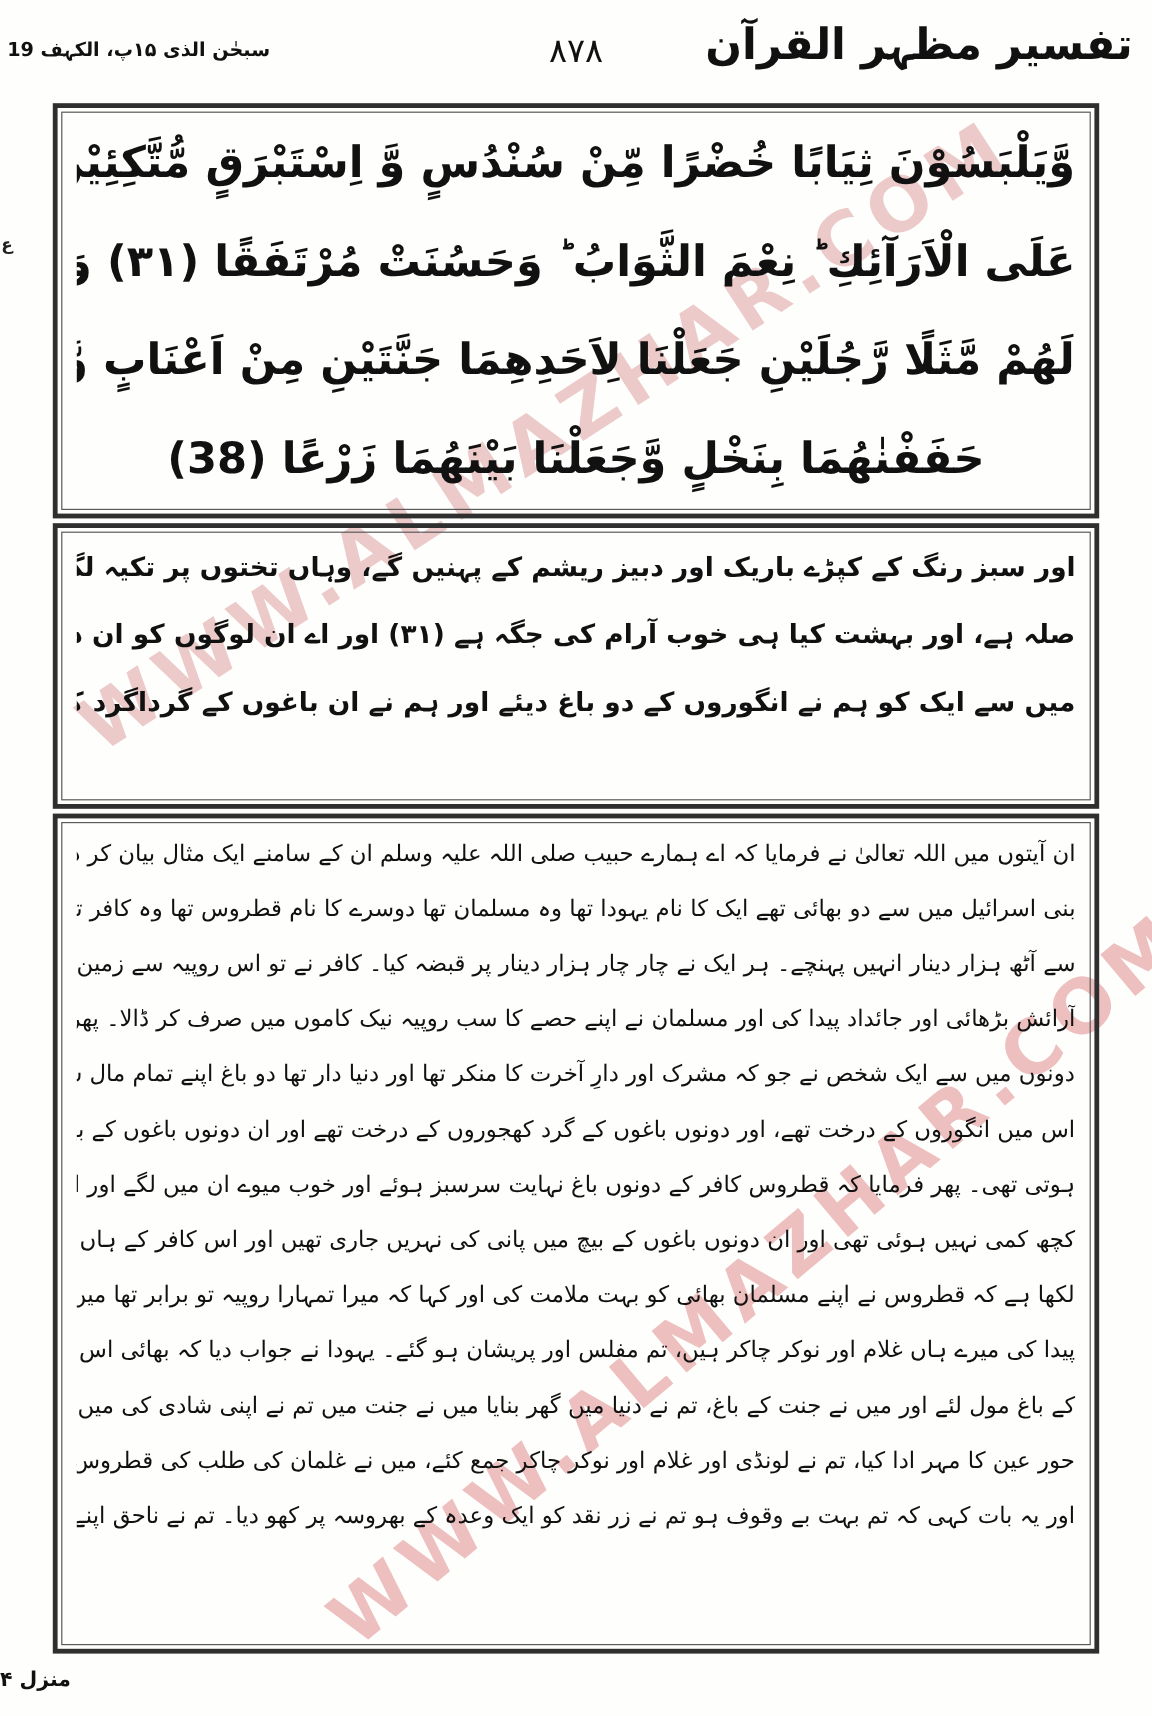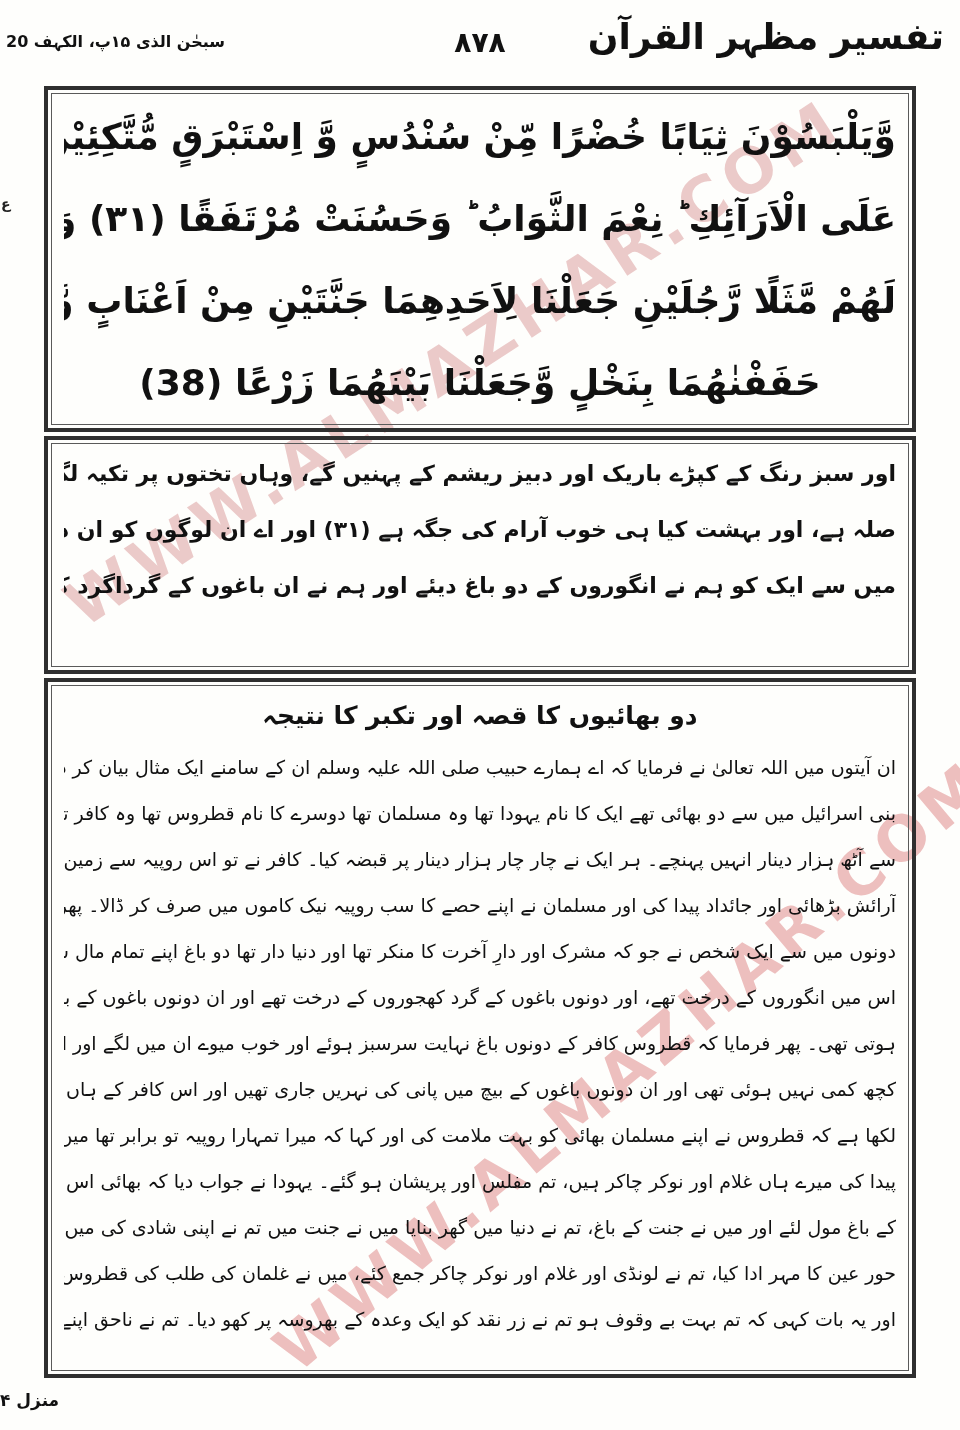--- a/index.html
+++ b/index.html
@@ -19,21 +19,21 @@
     font-size:62px;
     letter-spacing:7px;
     white-space:nowrap;
     pointer-events:none;
     font-family:"DejaVu Sans", sans-serif;
   }
   .wm1 { left:52px; top:580px; transform:rotate(-33deg); transform-origin:0 0; color:rgba(204,118,118,0.38); }
   .wm2 { left:260px; top:1330px; transform:rotate(-40deg); transform-origin:0 0; color:rgba(214,105,105,0.42); }
   
   .hdr-left  { position:absolute; top:32px; left:6px;  font-size:16px; font-weight:bold; z-index:1; direction:rtl; }
-  .hdr-num   { position:absolute; top:26px; left:0; width:100%; text-align:center; font-size:28px; font-weight:bold; z-index:1; }
+  .hdr-num   { position:absolute; top:26px; left:0; width:100%; text-align:center; font-size:28px; font-weight:normal; z-index:1; }
   .hdr-right { position:absolute; top:16px; right:16px; font-size:36px; font-weight:bold; z-index:1; direction:rtl; }
   
   .margin-mark { position:absolute; left:1px; top:196px; font-size:14px; font-weight:bold; z-index:1; color:#222; }
   
   .box {
     position:absolute; left:44px; width:872px;
     border:4px solid #2f2f2f;
     padding:3px;
     z-index:1;
     background:transparent;
@@ -70,21 +70,21 @@
     position:absolute; top:1390px; left:0; width:100%;
     text-align:left; font-size:17px; font-weight:bold; z-index:1; direction:rtl;
   }
 </style>
 </head>
 <body>
 
 <div class="wm wm1">WWW.ALMAZHAR.COM</div>
 <div class="wm wm2">WWW.ALMAZHAR.COM</div>
 
-<div class="hdr-left">سبحٰن الذی ۱۵پ، الکہف 20</div>
+<div class="hdr-left">سبحٰن الذی ۱۵پ، الکہف 19</div>
 <div class="hdr-num">۸۷۸</div>
 <div class="hdr-right">تفسیر مظہر القرآن</div>
 
 <div class="margin-mark">ع</div>
 
 <div class="box quran-box">
   <div class="box-inner">
     <div class="qline">وَّيَلْبَسُوْنَ ثِيَابًا خُضْرًا مِّنْ سُنْدُسٍ وَّ اِسْتَبْرَقٍ مُّتَّكِئِيْنَ فِيْهَا</div>
     <div class="qline">عَلَى الْاَرَآئِكِ ؕ نِعْمَ الثَّوَابُ ؕ وَحَسُنَتْ مُرْتَفَقًا (۳۱) وَاضْرِبْ</div>
     <div class="qline">لَهُمْ مَّثَلًا رَّجُلَيْنِ جَعَلْنَا لِاَحَدِهِمَا جَنَّتَيْنِ مِنْ اَعْنَابٍ وَّ</div>
@@ -95,21 +95,20 @@
 <div class="box translation-box">
   <div class="box-inner">
     <div class="tline">اور سبز رنگ کے کپڑے باریک اور دبیز ریشم کے پہنیں گے، وہاں تختوں پر تکیہ لگائے بیٹھے ہوں گے، کیا ہی اچھا</div>
     <div class="tline">صلہ ہے، اور بہشت کیا ہی خوب آرام کی جگہ ہے (۳۱) اور اے ان لوگوں کو ان دو شخصوں کا حال بیان کر دو کہ ان</div>
     <div class="tline">میں سے ایک کو ہم نے انگوروں کے دو باغ دیئے اور ہم نے ان باغوں کے گرداگرد کھجوروں کے درخت پیدا</div>
   </div>
 </div>
 
 <div class="box commentary-box">
   <div class="box-inner">
-    <div class="sec-heading">دو بھائیوں کا قصہ اور تکبر کا نتیجہ</div>
     <div class="cline">ان آیتوں میں اللہ تعالیٰ نے فرمایا کہ اے ہمارے حبیب صلی اللہ علیہ وسلم ان کے سامنے ایک مثال بیان کر دو۔ وہ مثال یہ ہے کہ</div>
     <div class="cline">بنی اسرائیل میں سے دو بھائی تھے ایک کا نام یہودا تھا وہ مسلمان تھا دوسرے کا نام قطروس تھا وہ کافر تھا۔ باپ کے ترکہ میں</div>
     <div class="cline">سے آٹھ ہزار دینار انہیں پہنچے۔ ہر ایک نے چار چار ہزار دینار پر قبضہ کیا۔ کافر نے تو اس روپیہ سے زمین و تالاب اور گھر کی</div>
     <div class="cline">آرائش بڑھائی اور جائداد پیدا کی اور مسلمان نے اپنے حصے کا سب روپیہ نیک کاموں میں صرف کر ڈالا۔ پھر فرمایا کہ ان</div>
     <div class="cline">دونوں میں سے ایک شخص نے جو کہ مشرک اور دارِ آخرت کا منکر تھا اور دنیا دار تھا دو باغ اپنے تمام مال سے ایسے تیار کرائے کہ</div>
     <div class="cline">اس میں انگوروں کے درخت تھے، اور دونوں باغوں کے گرد کھجوروں کے درخت تھے اور ان دونوں باغوں کے بیچ میں کھیتی</div>
     <div class="cline">ہوتی تھی۔ پھر فرمایا کہ قطروس کافر کے دونوں باغ نہایت سرسبز ہوئے اور خوب میوے ان میں لگے اور اس کی پیداوار میں</div>
     <div class="cline">کچھ کمی نہیں ہوئی تھی اور ان دونوں باغوں کے بیچ میں پانی کی نہریں جاری تھیں اور اس کافر کے ہاں ہر قسم کا میوہ بھی ہوتا تھا۔</div>
     <div class="cline">لکھا ہے کہ قطروس نے اپنے مسلمان بھائی کو بہت ملامت کی اور کہا کہ میرا تمہارا روپیہ تو برابر تھا میں نے تو یہ باغ اور جائداد</div>
     <div class="cline">پیدا کی میرے ہاں غلام اور نوکر چاکر ہیں، تم مفلس اور پریشان ہو گئے۔ یہودا نے جواب دیا کہ بھائی اس مال سے تم نے دنیا</div>

